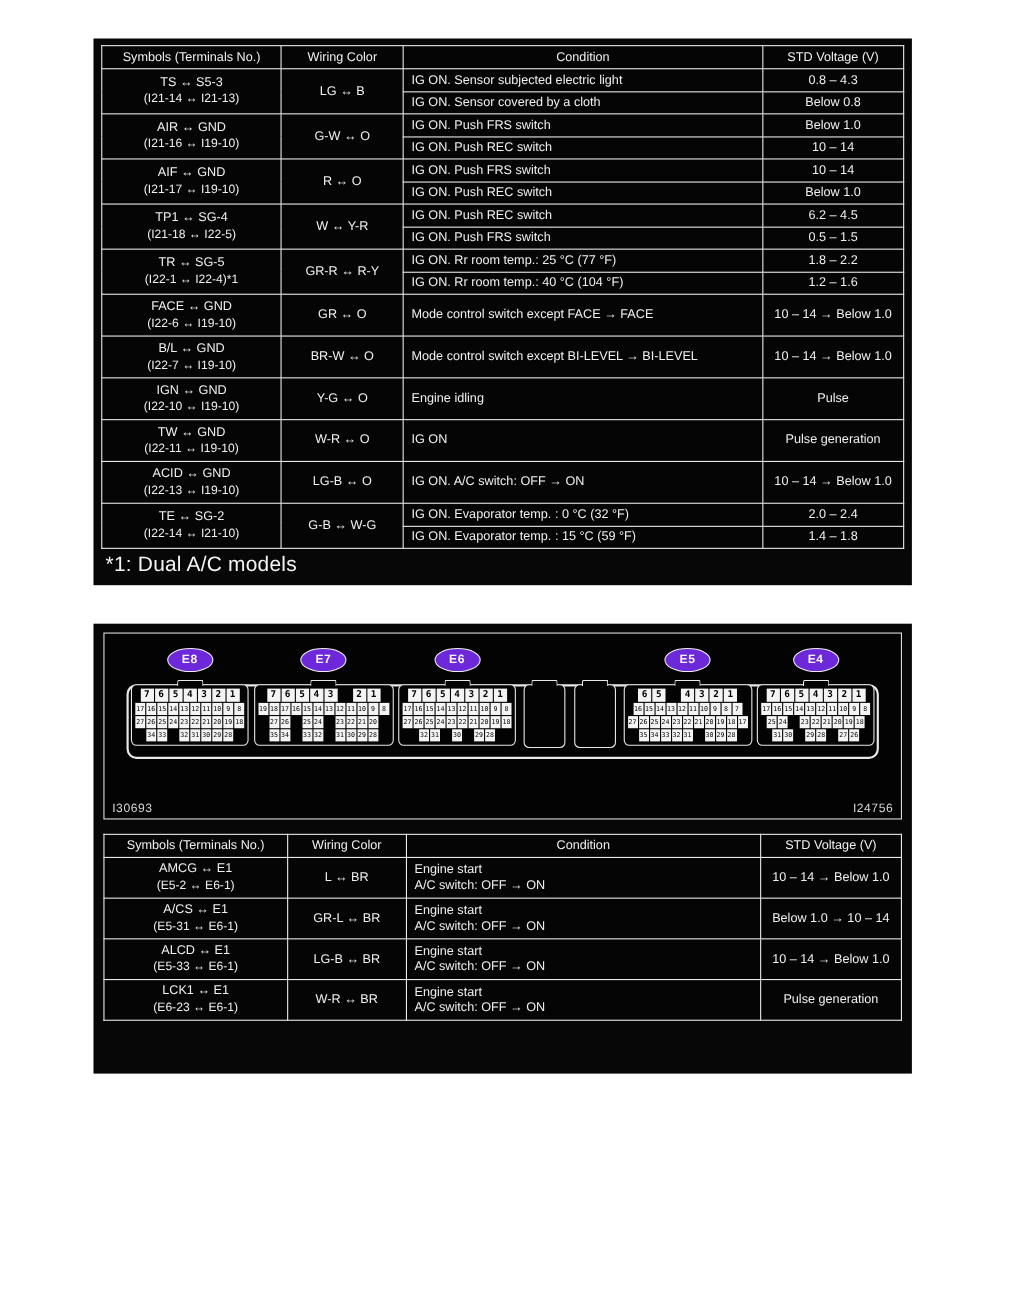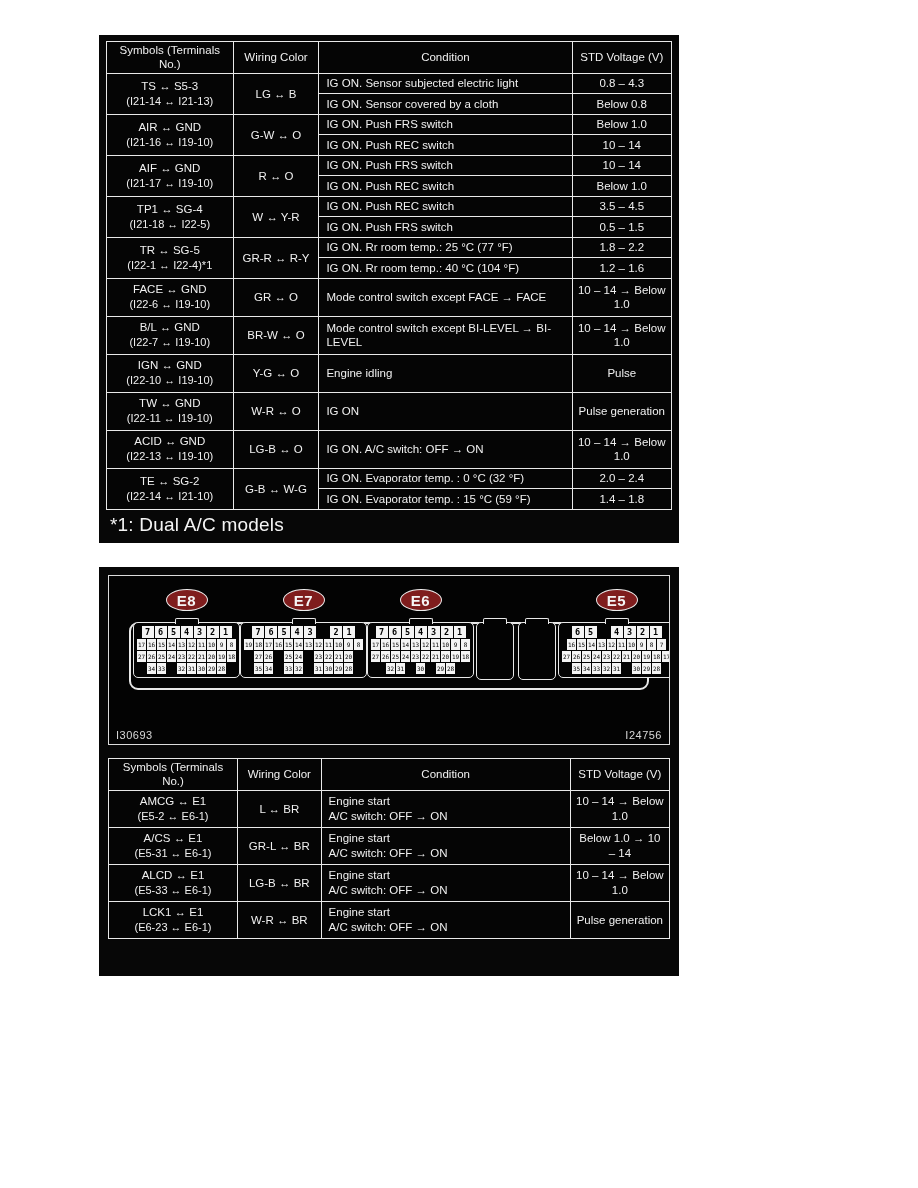--- a/index.html
+++ b/index.html
@@ -3,21 +3,21 @@
 <meta charset="utf-8">
 <style>
   * { margin:0; padding:0; box-sizing:border-box; }
   html,body { background:#ffffff; }
   body {
     width:918px; height:1188px; position:relative;
     font-family:"Liberation Sans","DejaVu Sans",sans-serif;
     color:#111;
   }
   .panel {
-    position:absolute; left:100px; width:578px;
+    position:absolute; left:86px; width:742px;
     background:#070707; color:#f0f0f0;
     box-shadow:0 0 0 1px #070707;
   }
   #panel1 { top:36px; padding:5px 6px 4px; }
   #panel2 { top:568px; height:407px; padding:7px 8px; }
 
   table { border-collapse:collapse; width:100%; table-layout:fixed; background:#050505; }
   th, td {
     border:1.6px solid #e9e9e9;
     font-size:11.5px; font-weight:normal;
@@ -45,22 +45,22 @@
     border:2px solid #e8e8e8; border-radius:9px;
   }
   .conn-row {
     position:absolute; left:24px; right:24px; top:13px;
     display:flex; justify-content:space-between; align-items:flex-start;
   }
   .conn-wrap { display:flex; flex-direction:column; align-items:center; }
   .oval {
     width:42px; height:22px; border:1.6px solid #ececec; border-radius:50%;
     display:flex; align-items:center; justify-content:center;
-    font-size:15px; font-weight:bold; color:#f5f5f5; letter-spacing:0.5px;
-    margin-bottom:11px; background:#7f1d1d;
+    font-size:11px; font-weight:bold; color:#f5f5f5; letter-spacing:0.5px;
+    margin-bottom:11px; background:#6d28d9;
   }
   .oval.hidden { visibility:hidden; }
   .conn-block {
     border:1.6px solid #e8e8e8; border-radius:5px;
     background:#030303; padding:3px 3px;
     display:flex; flex-direction:column; gap:1px; align-items:center;
     position:relative;
   }
   .conn-block::before {
     content:""; position:absolute; top:-5px; left:50%; transform:translateX(-50%);
@@ -143,21 +143,21 @@
           <td class="cond">IG ON. Push REC switch</td>
           <td>Below 1.0</td>
         </tr>
         <tr style="height: 20.5px;">
           <td class="sym" rowspan="2">
             <div class="t1">TP1 ↔ SG-4</div>
             <div class="t2">(I21-18 ↔ I22-5)</div>
           </td>
           <td rowspan="2">W ↔ Y-R</td>
           <td class="cond">IG ON. Push REC switch</td>
-          <td>3.5 – 4.5</td>
+          <td>6.2 – 4.5</td>
         </tr>
         <tr style="height: 20.5px;">
           <td class="cond">IG ON. Push FRS switch</td>
           <td>0.5 – 1.5</td>
         </tr>
         <tr style="height: 20.5px;">
           <td class="sym" rowspan="2">
             <div class="t1">TR ↔ SG-5</div>
             <div class="t2">(I22-1 ↔ I22-4)*1</div>
           </td>

